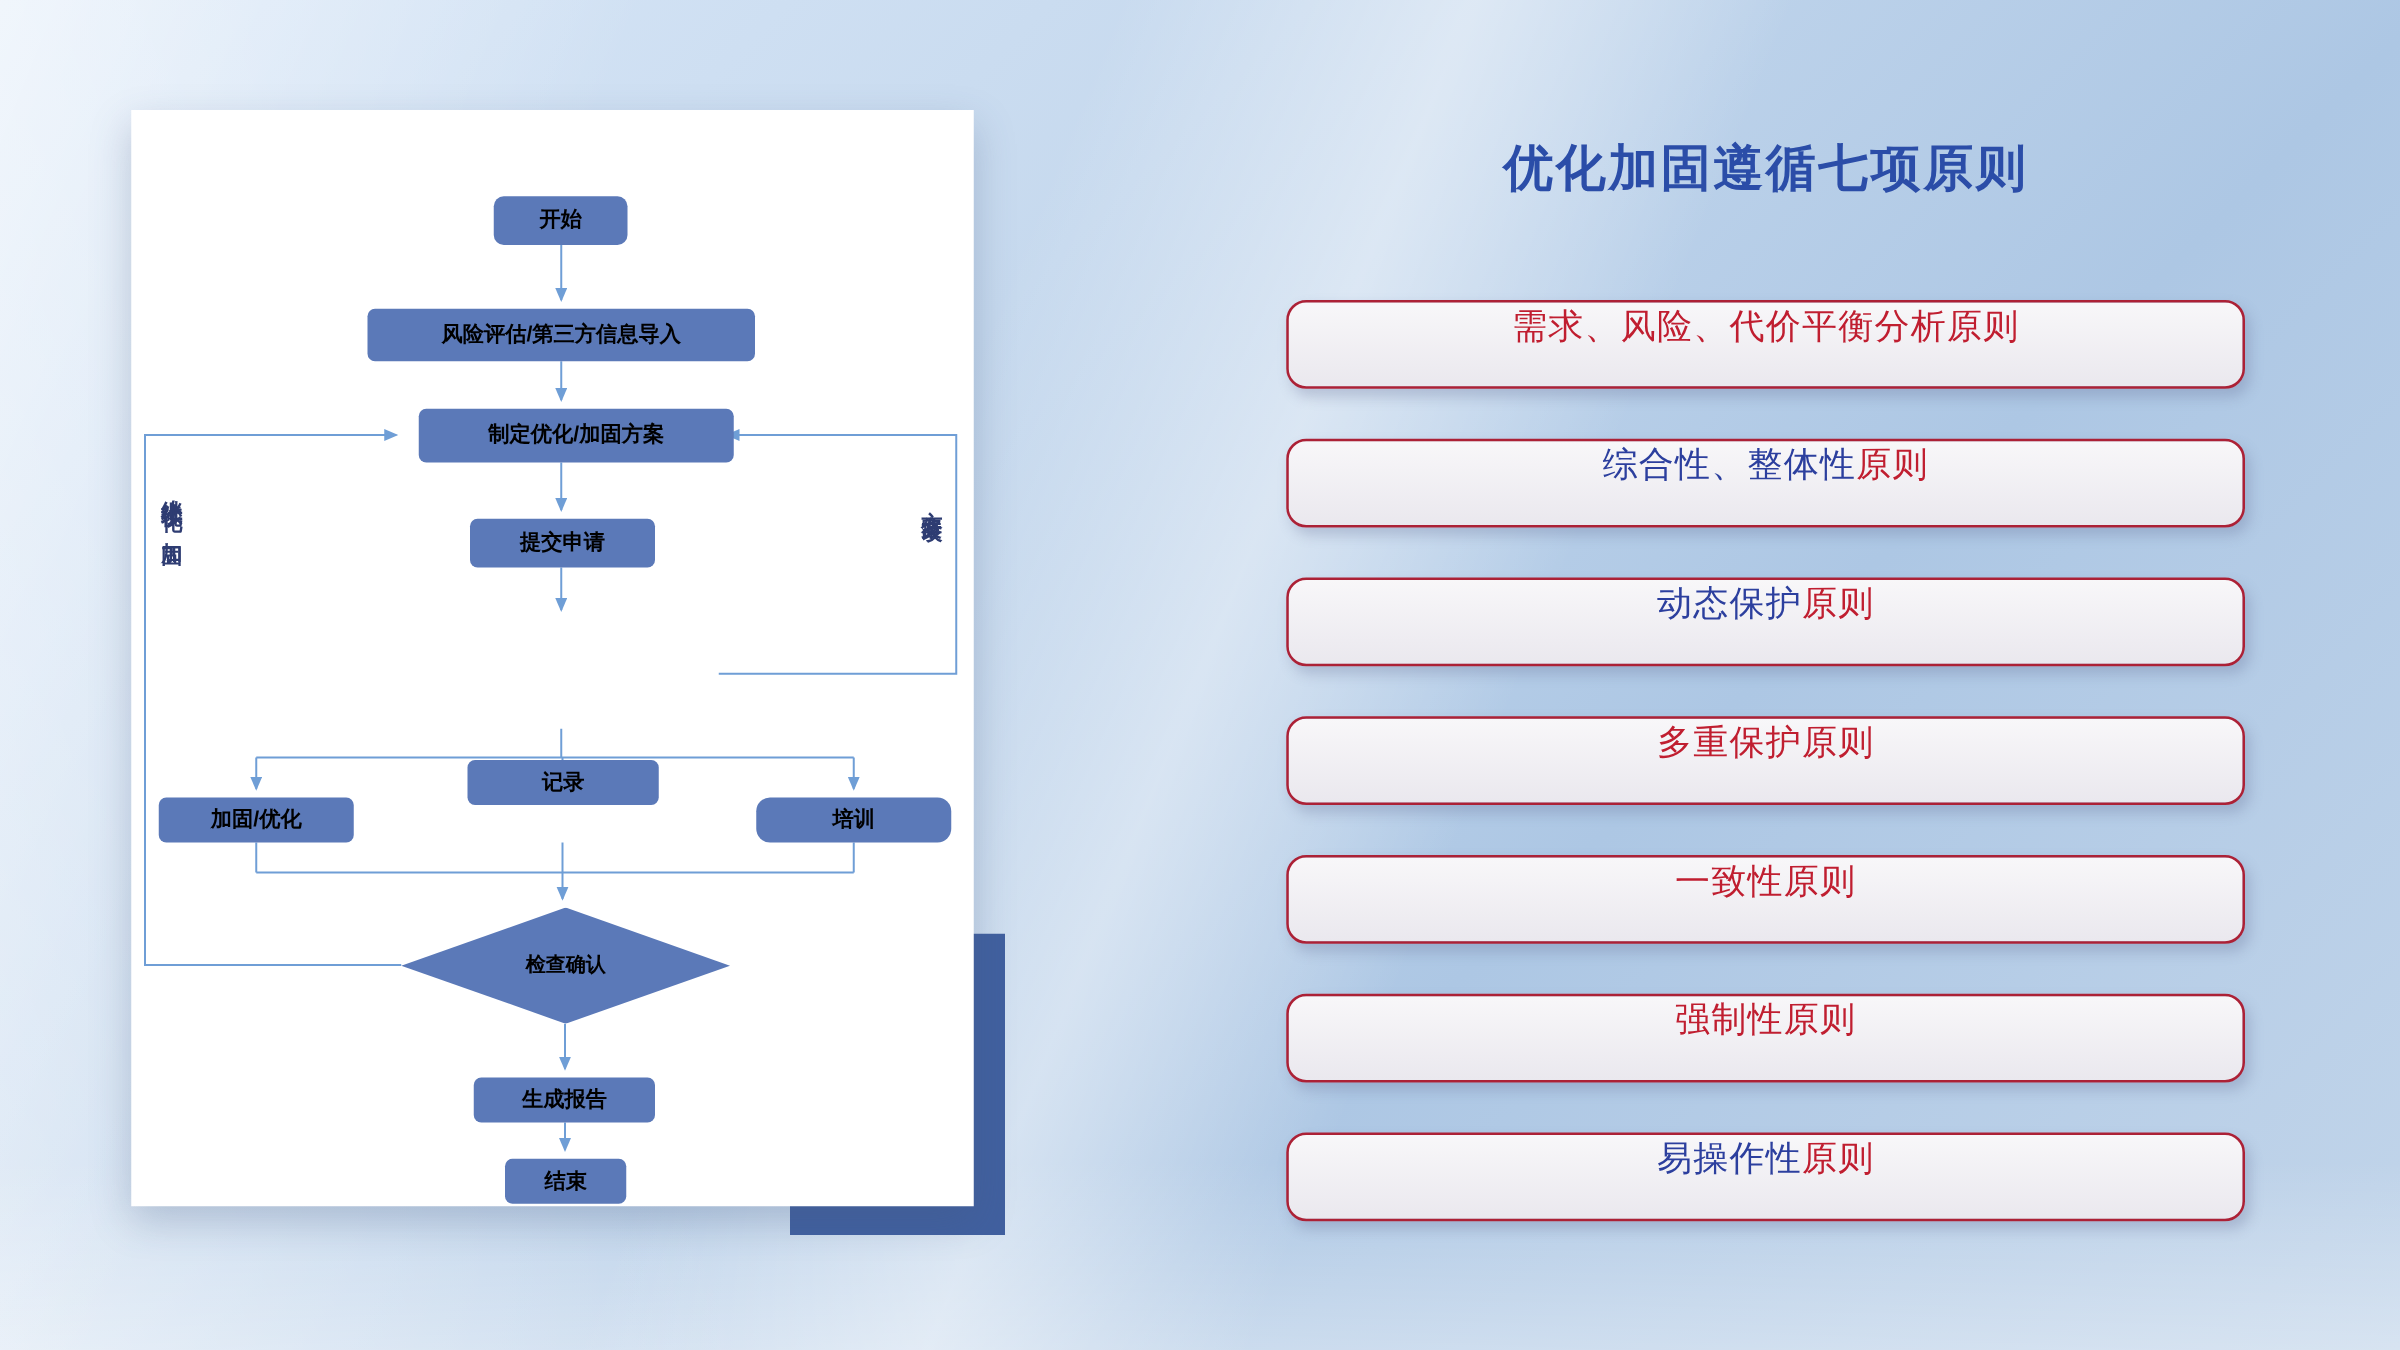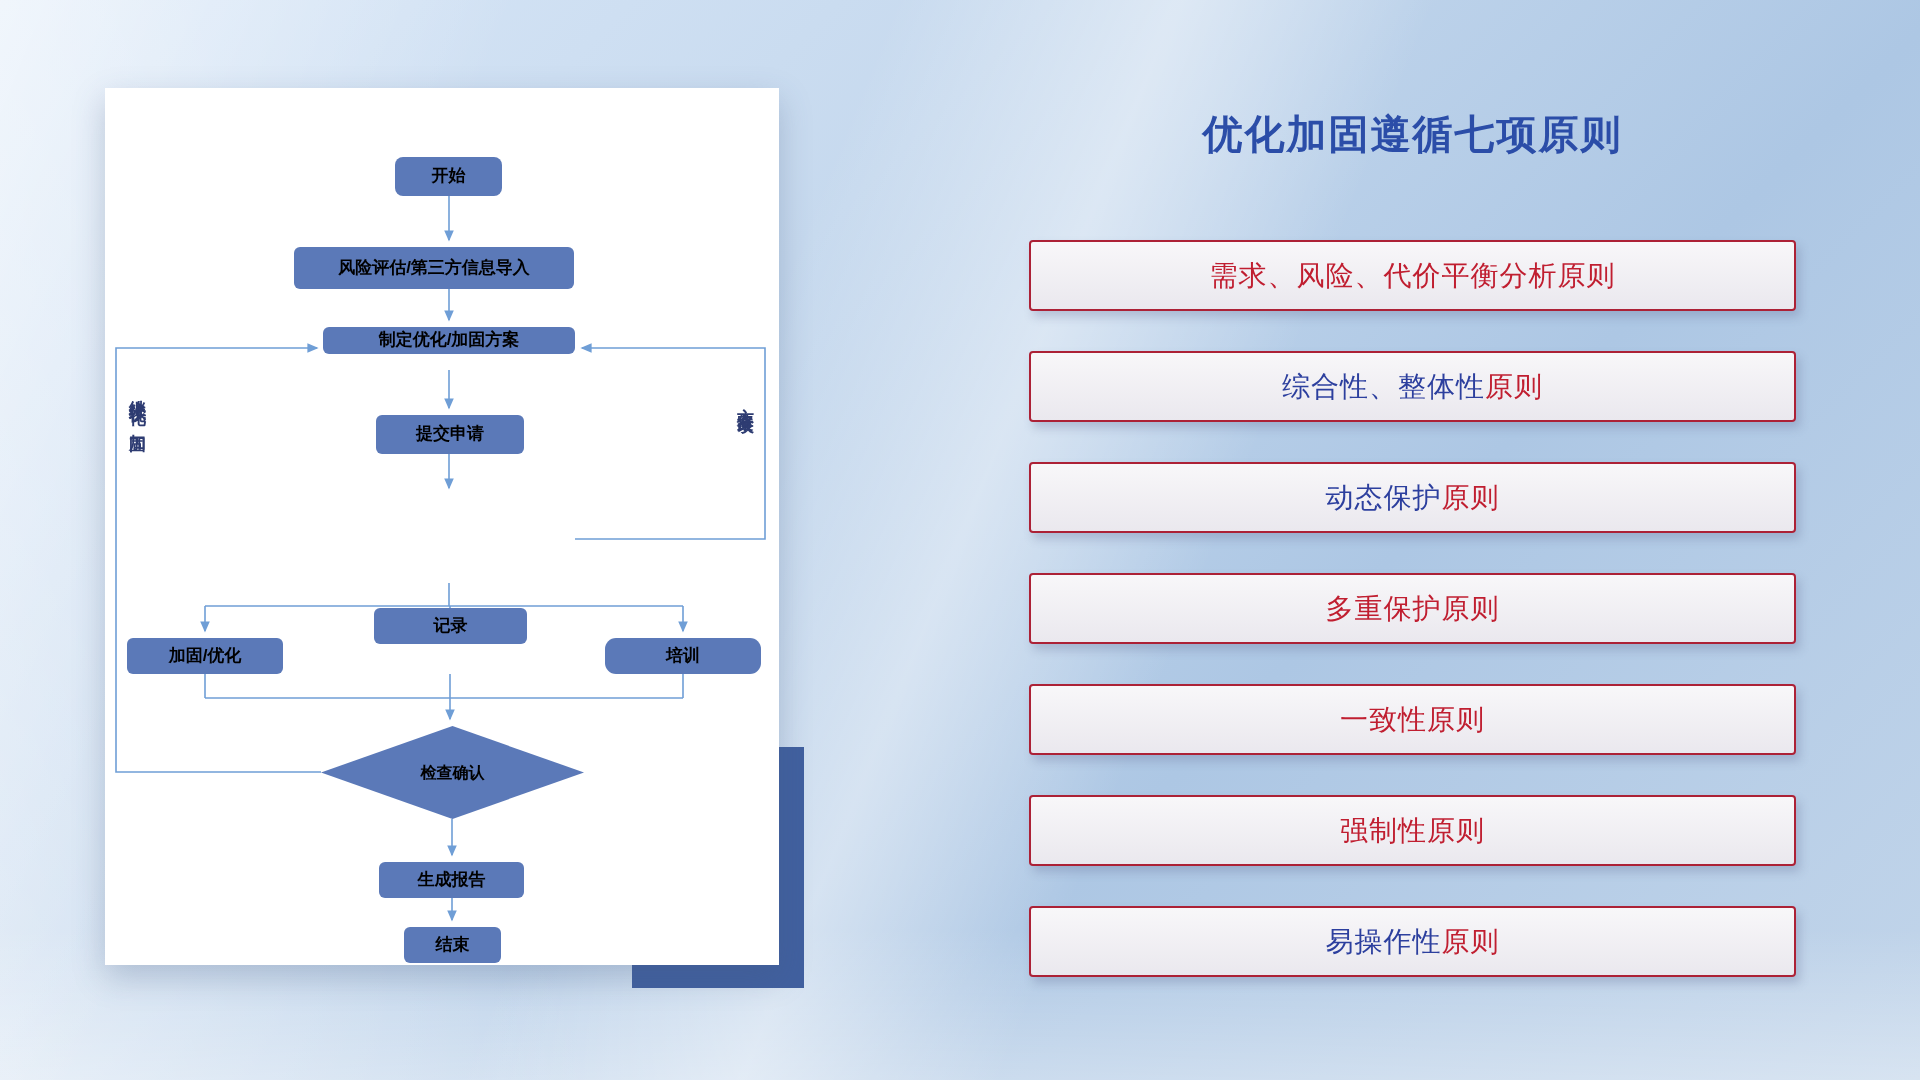--- a/index.html
+++ b/index.html
@@ -31,23 +31,23 @@
   }
   
   .page-title{
     position:absolute;left:1029px;top:107px;width:767px;margin:0;text-align:center;
     font-size:40px;font-weight:bold;color:#2b4da8;letter-spacing:2px;
   }
   .principles{
     position:absolute;left:1029px;top:240px;width:767px;display:flex;flex-direction:column;gap:40px;
   }
   .principle-box{
-    height:71px;box-sizing:border-box;border:2px solid #ac2136;border-radius:4px;
+    height:71px;box-sizing:border-box;border:2px solid #ac2136;border-radius:16px;
     background:linear-gradient(180deg,#f8f7f9 0%,#eae8ee 100%);
-    display:flex;align-items:center;justify-content:center;
+    display:flex;justify-content:center;
     font-size:28px;letter-spacing:1px;box-shadow:4px 6px 10px rgba(100,110,150,.30);
   }
 </style>
 </head>
 <body>
 
 <div class="slide">
 
   <div class="accent-rect"></div>
 
@@ -76,23 +76,23 @@
         <line x1="345" y1="610" x2="345" y2="631" marker-end="url(#arrow)"></line>
         <line x1="347" y1="731" x2="347" y2="767" marker-end="url(#arrow)"></line>
         <line x1="347" y1="810" x2="347" y2="832" marker-end="url(#arrow)"></line>
         <polyline points="216,684 11,684 11,260 212,260" marker-end="url(#arrow)"></polyline>
         <polyline points="470,451 660,451 660,260 477,260" marker-end="url(#arrow)"></polyline>
       </g>
     </svg>
 
     <div class="node" style="left:290px;top:69px;width:107px;height:39px;border-radius:8px;">开始</div>
 
-    <div class="node" style="left:189px;top:159px;width:280px;height:42px;text-align:center;">风险评估/第三方信息导入</div>
+    <div class="node" style="left:189px;top:159px;width:310px;height:42px;text-align:center;">风险评估/第三方信息导入</div>
 
-    <div class="node" style="left:218px;top:239px;width:252px;height:27px;">制定优化/加固方案</div>
+    <div class="node" style="left:230px;top:239px;width:252px;height:43px;">制定优化/加固方案</div>
 
     <div class="node" style="left:271px;top:327px;width:148px;height:39px;">提交申请</div>
 
 
     <div class="node" style="left:22px;top:550px;width:156px;height:36px;">加固/优化</div>
 
     <div class="node" style="left:269px;top:520px;width:153px;height:36px;">记录</div>
 
     <div class="node" style="left:500px;top:550px;width:156px;height:36px;border-radius:11px;">培训</div>
 

